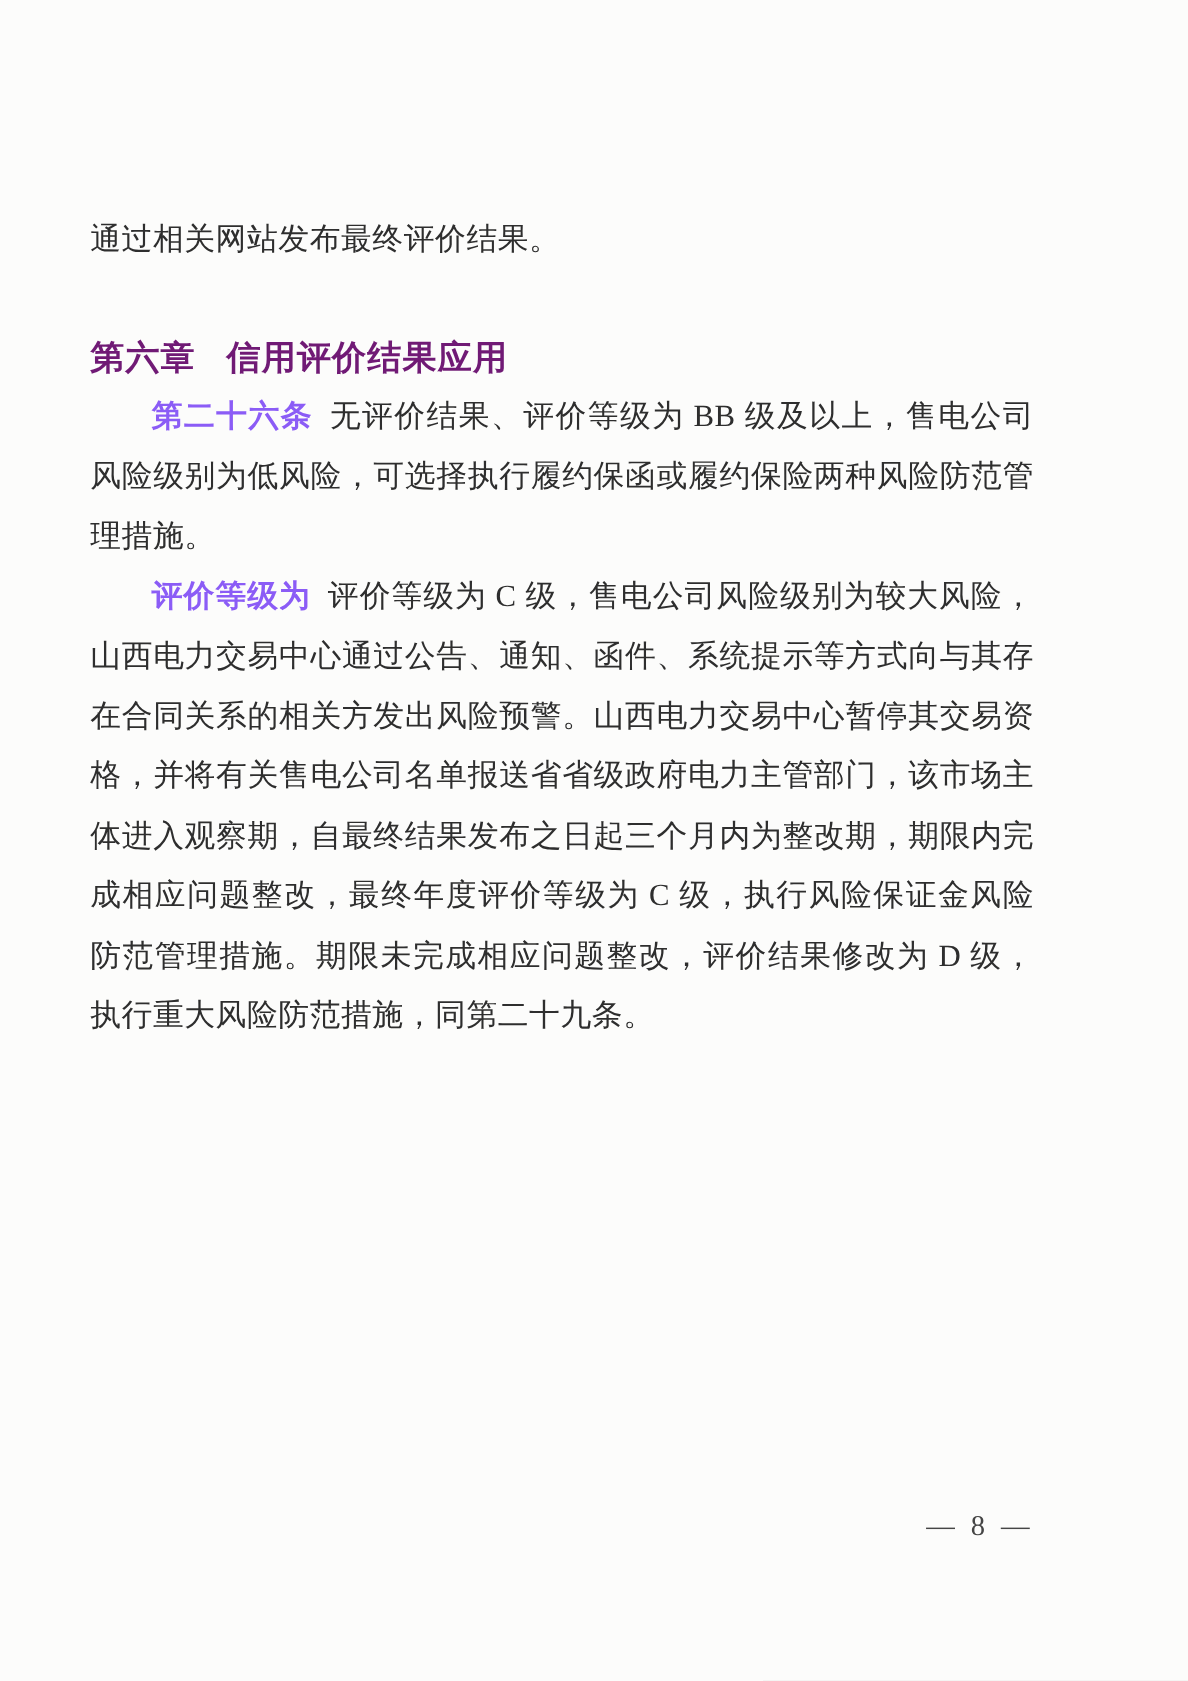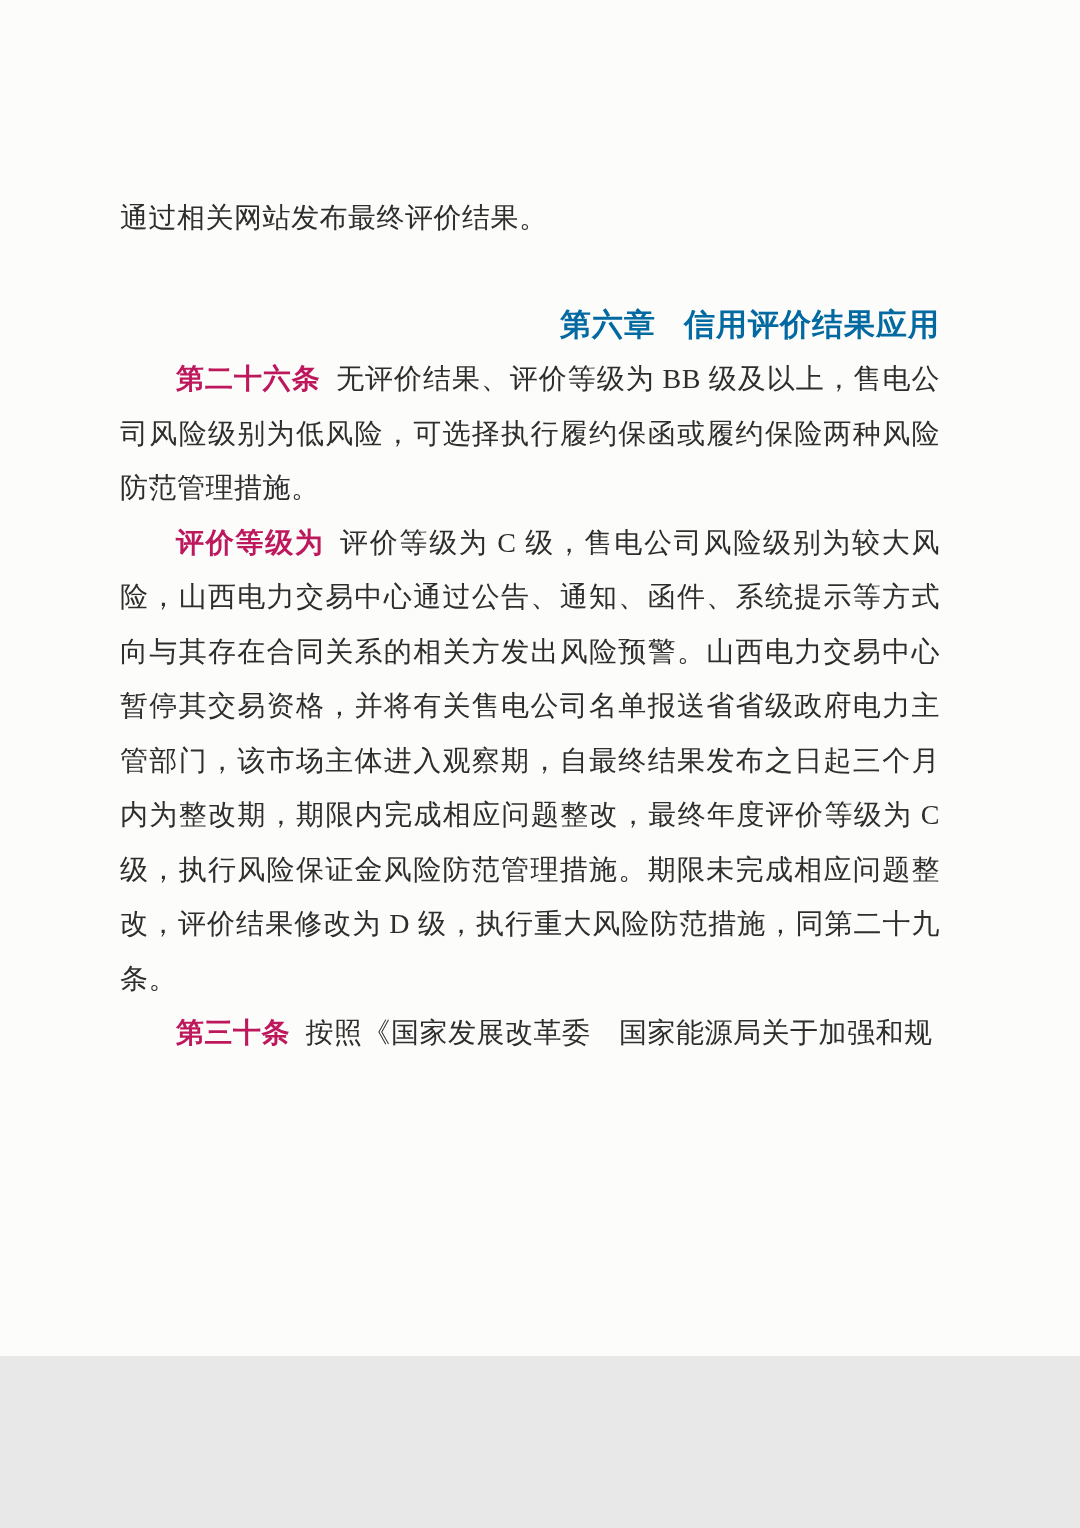--- a/index.html
+++ b/index.html
@@ -3,58 +3,58 @@
 <meta charset="utf-8">
 <style>
   html, body {
     margin: 0;
     padding: 0;
     background: #e8e8e8;
   }
   .page {
     position: relative;
     width: 1080px;
-    height: 1356px;
+    height: 1528px;
     margin: 0 auto;
     background: #fcfcfb;
     color: #2e2e2e;
     font-family: "Liberation Serif", "DejaVu Serif", serif;
     overflow: hidden;
     box-sizing: border-box;
-    padding: 191px 140px 0 120px;
+    padding: 191px 140px 0 82px;
   }
   .para {
     margin: 0;
     font-size: 28px;
     line-height: 54.5px;
     letter-spacing: 0.5px;
     text-align: justify;
     text-justify: inter-ideograph;
   }
   .para.continuation {
     text-indent: 0;
   }
   .para.article {
     text-indent: 2em;
   }
   .chapter {
     margin: 52px 0 0 0;
     font-size: 31px;
     line-height: 54.5px;
     font-weight: 700;
-    color: #0369a1;
-    text-align: right;
+    color: #701a75;
+    text-align: left;
     letter-spacing: 1px;
   }
   .chapter .chapter-label {
     margin-right: 0.9em;
   }
   .art-num {
     font-weight: 700;
-    color: #be185d;
+    color: #8b5cf6;
     margin-right: 0.55em;
   }
   .footer {
     position: absolute;
     top: 1372px;
     right: 140px;
     font-size: 26px;
     color: #454545;
     letter-spacing: 4px;
     font-family: "Liberation Serif", "DejaVu Serif", serif;
@@ -74,21 +74,18 @@
   <p class="para article">
     <span class="art-num">第二十六条</span><span>无评价结果、评价等级为 BB 级及以上，售电公司风险级别为低风险，可选择执行履约保函或履约保险两种风险防范管理措施。</span>
   </p>
 
 
   <p class="para article">
     <span class="art-num">评价等级为</span><span>评价等级为 C 级，售电公司风险级别为较大风险，山西电力交易中心通过公告、通知、函件、系统提示等方式向与其存在合同关系的相关方发出风险预警。山西电力交易中心暂停其交易资格，并将有关售电公司名单报送省省级政府电力主管部门，该市场主体进入观察期，自最终结果发布之日起三个月内为整改期，期限内完成相应问题整改，最终年度评价等级为 C 级，执行风险保证金风险防范管理措施。期限未完成相应问题整改，评价结果修改为 D 级，执行重大风险防范措施，同第二十九条。</span>
   </p>
 
 
-  <p class="para article">
-    <span class="art-num">第三十条</span><span>按照《国家发展改革委　国家能源局关于加强和规</span>
-  </p>
 
   <div class="footer">
     <span>— 8 —</span>
   </div>
 
 </div>
 
 </body></html>

